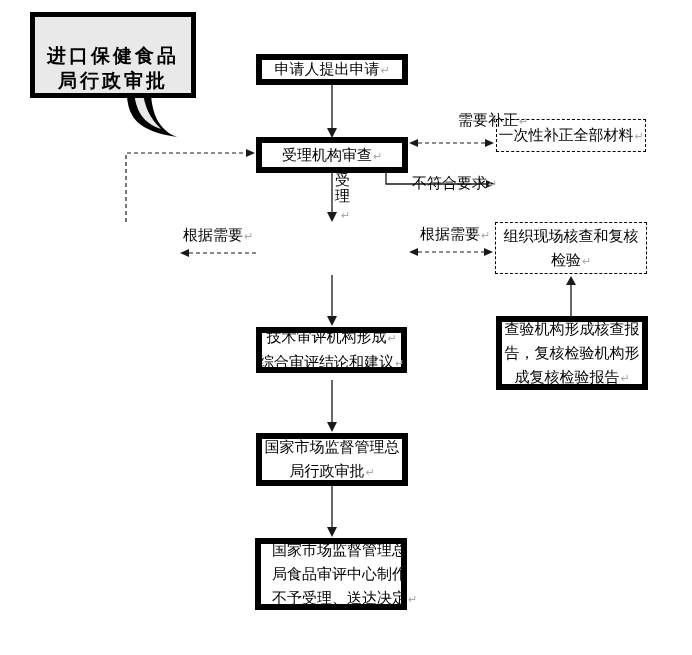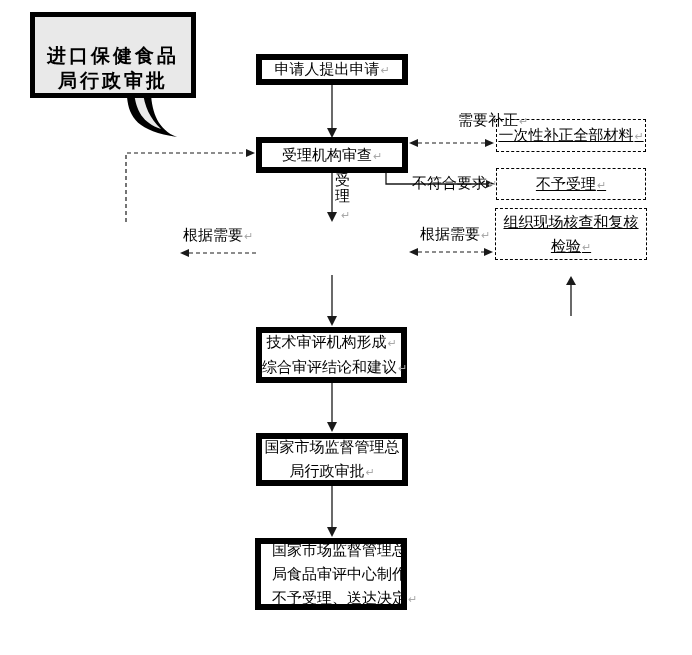--- a/index.html
+++ b/index.html
@@ -5,21 +5,21 @@
   html,body{margin:0;padding:0;background:#ffffff;}
   #canvas{
     position:relative;width:692px;height:655px;background:#ffffff;
     font-family:"Liberation Sans",sans-serif;color:#000;overflow:hidden;
   }
   .box{
     position:absolute;border:6px solid #000000;background:#fff;
     display:flex;flex-direction:column;justify-content:center;
     font-size:15px;line-height:24px;text-align:center;box-sizing:border-box;
   }
-  .box.dashed{border:1px dashed #000;text-decoration:underline;}
+  .box.dashed{border:1px dashed #000;}
   .box.align-left{text-align:left;padding-left:11px;}
   .line{display:block;white-space:nowrap;}
   .ret{color:#a9a9a9;font-size:11px;margin-left:1px;}
   .lbl{position:absolute;font-size:15px;white-space:nowrap;line-height:17px;}
   .lbl-vert{
     position:absolute;font-size:15px;width:17px;line-height:16px;
     word-break:break-all;
   }
   .svg-layer{position:absolute;left:0;top:0;pointer-events:none;}
   .bubble{
@@ -94,33 +94,35 @@
   </div>
 
   <div class="box" style="left:256px;top:137px;width:152px;height:36px;">
     <span class="line"><span>受理机构审查</span><span class="ret">↵</span></span>
   </div>
 
   <div class="box dashed" style="left:496px;top:119px;width:150px;height:33px;">
     <span class="line"><span>一次性补正全部材料</span><span class="ret">↵</span></span>
   </div>
 
-  <div class="box dashed" style="left:496px;top:168px;width:150px;height:32px;">
-    <span class="line"><span>不予受理</span><span class="ret">↵</span></span>
-  </div>
 
 
 
-  <div class="box dashed" style="left:495px;top:208px;width:152px;height:52px;">
+  <div class="box dashed" style="left:495px;top:222px;width:152px;height:52px;">
     <span class="line"><span>组织现场核查和复核</span></span>
     <span class="line"><span>检验</span><span class="ret">↵</span></span>
   </div>
 
+  <div class="box" style="left:496px;top:316px;width:152px;height:74px;">
+    <span class="line"><span>查验机构形成核查报</span></span>
+    <span class="line"><span>告，复核检验机构形</span></span>
+    <span class="line"><span>成复核检验报告</span><span class="ret">↵</span></span>
+  </div>
 
-  <div class="box" style="left:256px;top:327px;width:151px;height:56px;">
+  <div class="box" style="left:256px;top:327px;width:151px;height:46px;align-items:center;">
     <span class="line"><span>技术审评机构形成</span><span class="ret">↵</span></span>
     <span class="line"><span>综合审评结论和建议</span><span class="ret">↵</span></span>
   </div>
 
   <div class="box" style="left:256px;top:433px;width:152px;height:53px;">
     <span class="line"><span>国家市场监督管理总</span></span>
     <span class="line"><span>局行政审批</span><span class="ret">↵</span></span>
   </div>
 
   <div class="box align-left" style="left:255px;top:538px;width:152px;height:72px;">

